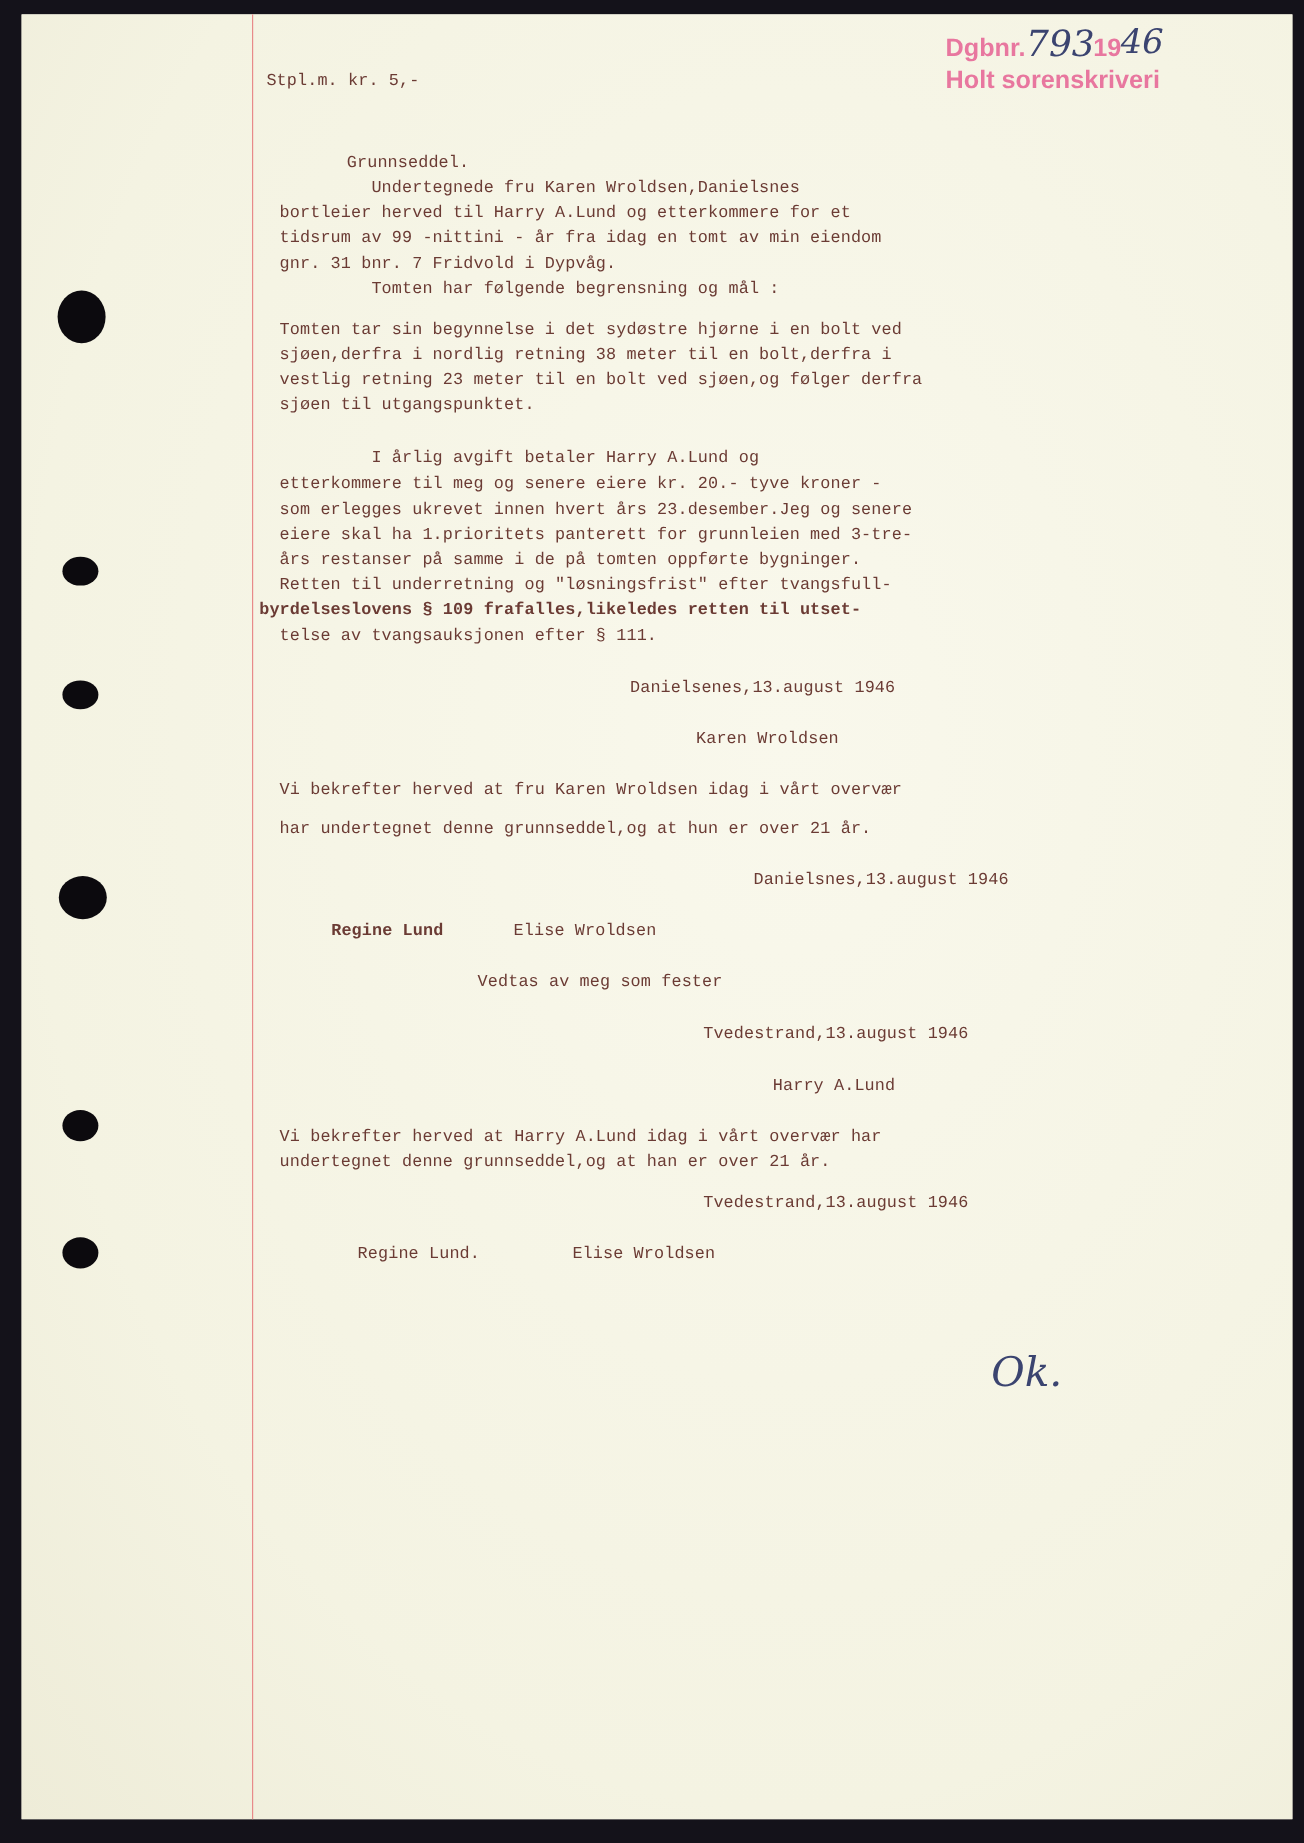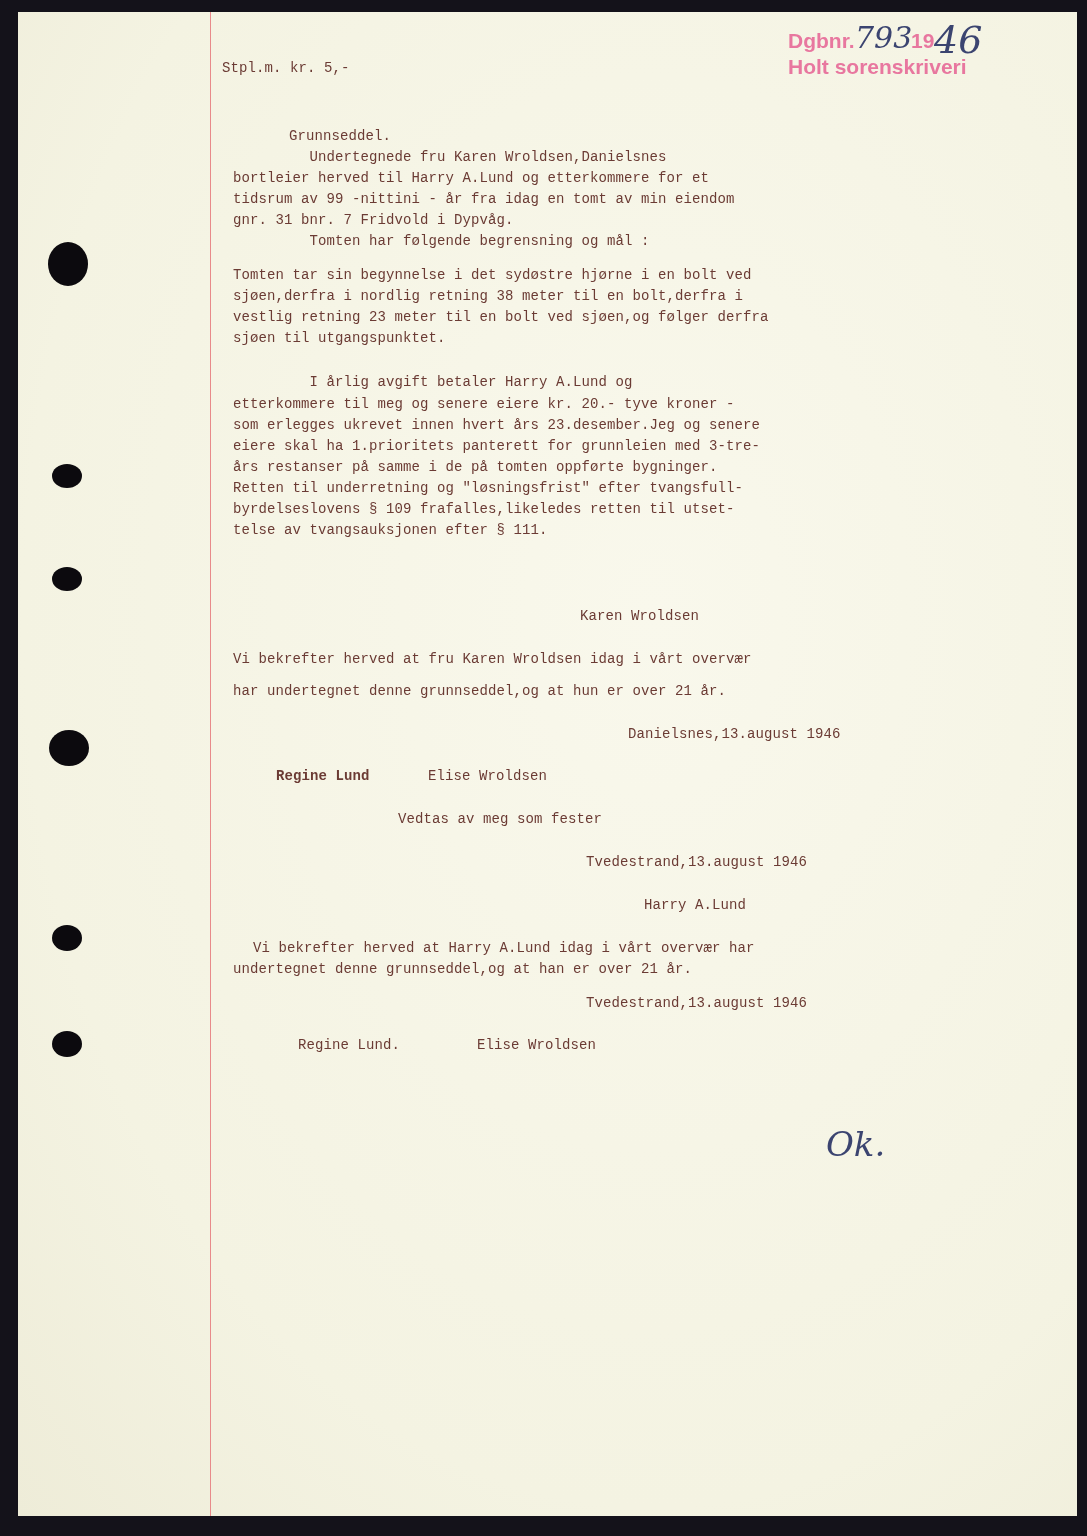--- a/index.html
+++ b/index.html
@@ -64,21 +64,21 @@
   <div class="hole" style="left:31px; top:718px; width:40px; height:36px;"></div>
   <div class="hole" style="left:34px; top:913px; width:30px; height:26px;"></div>
   <div class="hole" style="left:34px; top:1019px; width:30px; height:26px;"></div>
 
   <div class="text" style="left:204px; top:46px;">Stpl.m. kr. 5,-</div>
 
   <div>
     <span class="stamp" style="left:770px; top:18px;">Dgbnr.</span>
     <span class="hand" style="left:837px; top:8px; font-size:30px;">793</span>
     <span class="stamp" style="left:893px; top:18px;">19</span>
-    <span class="hand" style="left:916px; top:6px; font-size:38px;">46</span>
+    <span class="hand" style="left:916px; top:6px; font-size:28px;">46</span>
     <span class="stamp" style="left:770px; top:44px;">Holt sorenskriveri</span>
   </div>
 
   <div class="text" style="left:271px; top:114px;">Grunnseddel.</div>
 
   <div>
     <div class="text" style="left:215px; top:135px;text-align:right;">         Undertegnede fru Karen Wroldsen,Danielsnes</div>
     <div class="text" style="left:215px; top:156px;">bortleier herved til Harry A.Lund og etterkommere for et</div>
     <div class="text" style="left:215px; top:177px;">tidsrum av 99 -nittini - år fra idag en tomt av min eiendom</div>
     <div class="text" style="left:215px; top:198px;">gnr. 31 bnr. 7 Fridvold i Dypvåg.</div>
@@ -92,42 +92,43 @@
     <div class="text" style="left:215px; top:316px;">sjøen til utgangspunktet.</div>
   </div>
 
   <div>
     <div class="text" style="left:215px; top:360px;">         I årlig avgift betaler Harry A.Lund og</div>
     <div class="text" style="left:215px; top:382px;">etterkommere til meg og senere eiere kr. 20.- tyve kroner -</div>
     <div class="text" style="left:215px; top:403px;">som erlegges ukrevet innen hvert års 23.desember.Jeg og senere</div>
     <div class="text" style="left:215px; top:424px;">eiere skal ha 1.prioritets panterett for grunnleien med 3-tre-</div>
     <div class="text" style="left:215px; top:445px;">års restanser på samme i de på tomten oppførte bygninger.</div>
     <div class="text" style="left:215px; top:466px;">Retten til underretning og "løsningsfrist" efter tvangsfull-</div>
-    <div class="text" style="left:215px; top:487px;">byrdelseslovens § 109 frafalles,likeledes retten til utset-</div>
+    <div class="text" style="left:198px; top:487px;font-weight:bold;">byrdelseslovens § 109 frafalles,likeledes retten til utset-</div>
     <div class="text" style="left:215px; top:508px;">telse av tvangsauksjonen efter § 111.</div>
   </div>
 
+  <div class="text" style="left:507px; top:552px;">Danielsenes,13.august 1946</div>
   <div class="text" style="left:562px; top:594px;">Karen Wroldsen</div>
 
   <div>
     <div class="text" style="left:215px; top:637px;">Vi bekrefter herved at fru Karen Wroldsen idag i vårt overvær</div>
     <div class="text" style="left:215px; top:669px;">har undertegnet denne grunnseddel,og at hun er over 21 år.</div>
   </div>
 
   <div class="text" style="left:610px; top:712px;">Danielsnes,13.august 1946</div>
 
   <div class="text" style="left:258px; top:754px;font-weight:bold;">Regine Lund</div>
   <div class="text" style="left:410px; top:754px;">Elise Wroldsen</div>
 
   <div class="text" style="left:380px; top:797px;">Vedtas av meg som fester</div>
   <div class="text" style="left:568px; top:840px;">Tvedestrand,13.august 1946</div>
   <div class="text" style="left:626px; top:883px;">Harry A.Lund</div>
 
   <div>
-    <div class="text" style="left:215px; top:926px;margin-left:20px;">Vi bekrefter herved at Harry A.Lund idag i vårt overvær har</div>
+    <div class="text" style="left:215px; top:926px;">Vi bekrefter herved at Harry A.Lund idag i vårt overvær har</div>
     <div class="text" style="left:215px; top:947px;">undertegnet denne grunnseddel,og at han er over 21 år.</div>
   </div>
 
   <div class="text" style="left:568px; top:981px;">Tvedestrand,13.august 1946</div>
 
   <div class="text" style="left:280px; top:1023px;">Regine Lund.</div>
   <div class="text" style="left:459px; top:1023px;">Elise Wroldsen</div>
 
   <div class="hand" style="left:770px; top:1112px; font-size:34px;margin-left:38px;">Ok.</div>
 </div>

